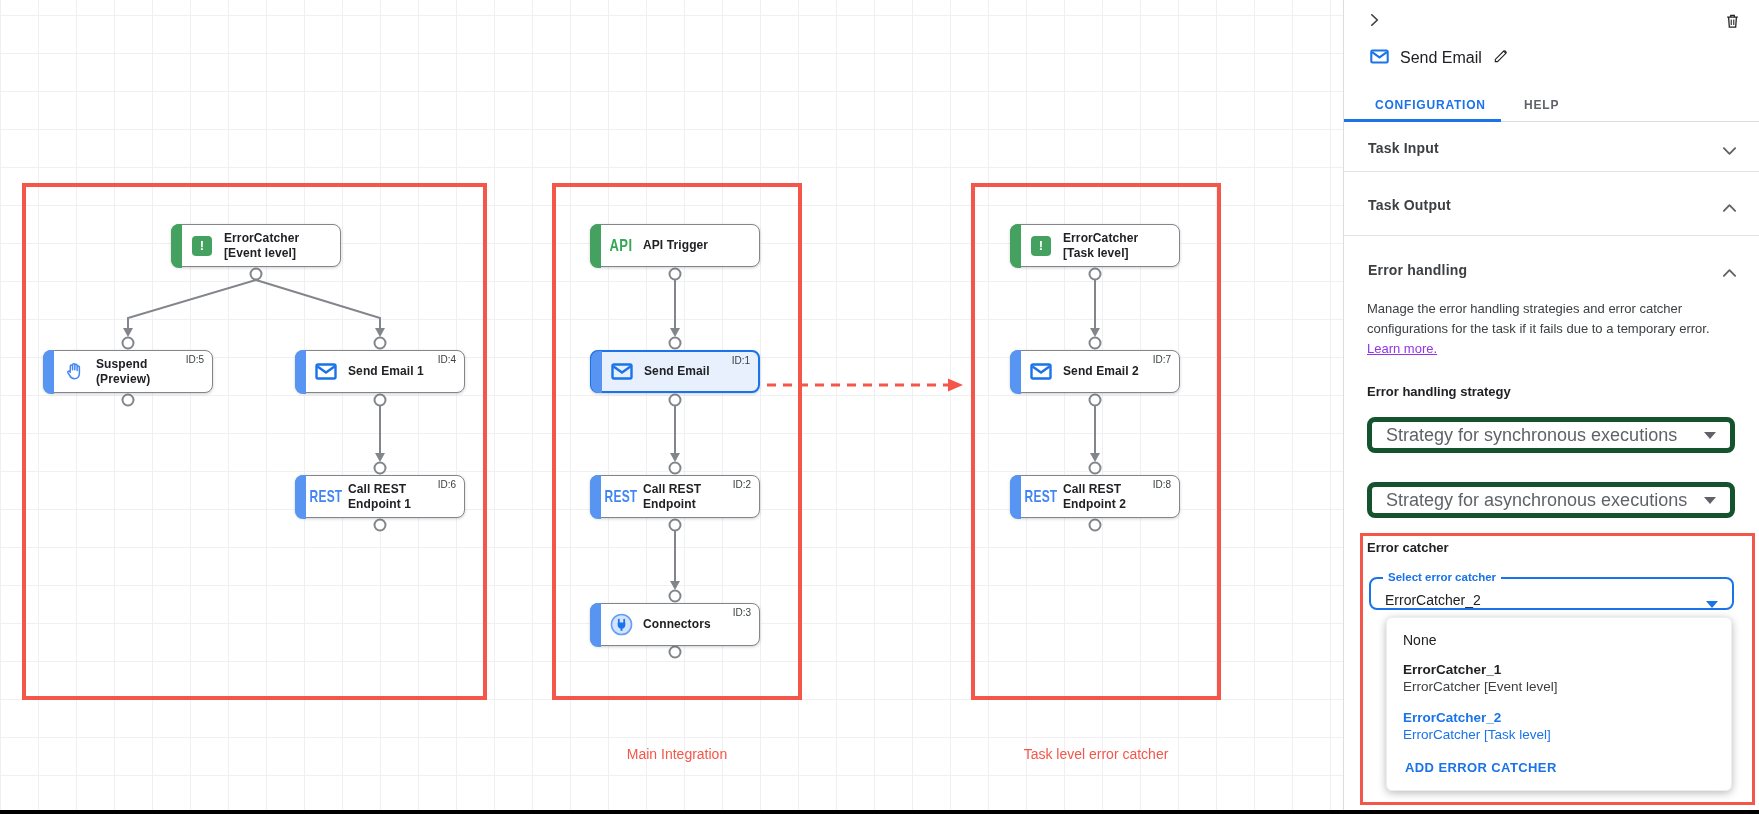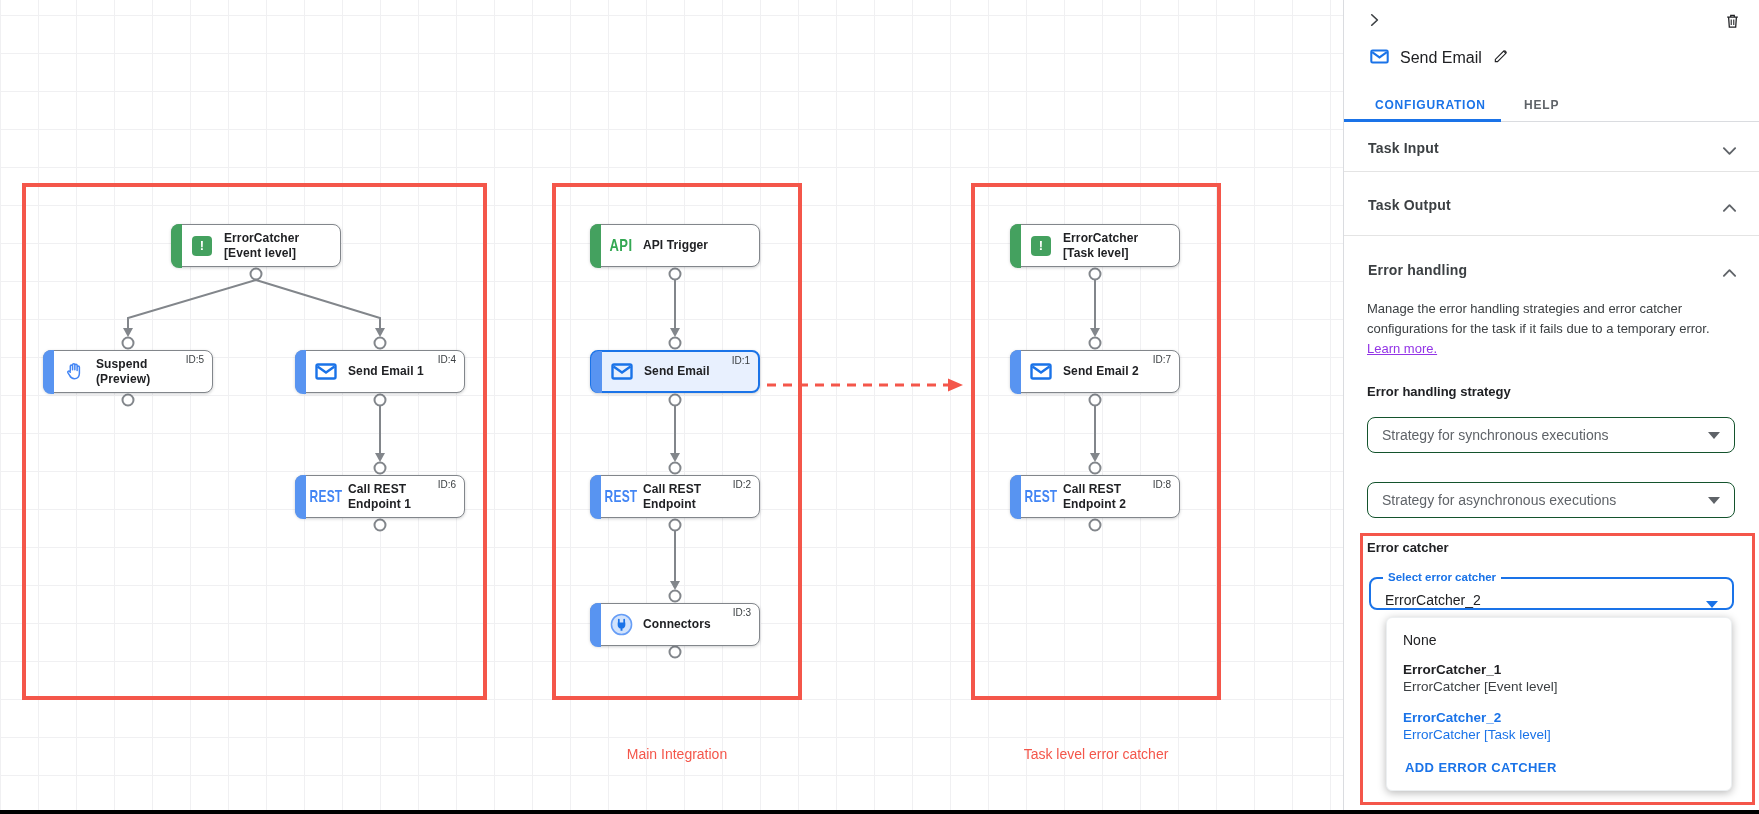--- a/index.html
+++ b/index.html
@@ -41,22 +41,22 @@
   .tab{position:absolute;bottom:9px;font-size:12px;font-weight:bold;letter-spacing:.8px;cursor:pointer;}
   .tab.cfg{left:31px;color:#1a73e8;}
   .tab.help{left:180px;color:#5f6368;}
   .tab-underline{position:absolute;left:0;bottom:-1px;width:157px;height:3px;background:#1a73e8;}
   .sec-row{position:absolute;left:0;width:100%;border-bottom:1px solid #e4e4e4;}
   .sec-title{position:absolute;left:24px;font-size:14px;font-weight:bold;color:#3c4043;letter-spacing:.2px;}
   .sec-chev{position:absolute;right:22px;}
   .para{position:absolute;left:23px;top:299px;width:368px;font-size:13px;line-height:20px;color:#3c4043;}
   .learnmore{color:#9334e6;text-decoration:underline;cursor:pointer;}
   .bold-label{position:absolute;left:23px;font-size:13px;font-weight:bold;color:#202124;}
-  .dd{position:absolute;left:23px;width:368px;height:36px;border:1px solid #14532d;border-radius:8px;
-    display:flex;align-items:center;padding:0 14px;font-size:14px;color:#5f6368;cursor:pointer;background:#fff;}
+  .dd{position:absolute;left:23px;width:368px;height:36px;border:5px solid #14532d;border-radius:8px;
+    display:flex;align-items:center;padding:0 14px;font-size:18px;color:#5f6368;cursor:pointer;background:#fff;}
   .caret{width:0;height:0;border-left:6px solid transparent;border-right:6px solid transparent;
     border-top:7px solid #5f6368;margin-left:auto;}
   .caret.blue{border-top-color:#1a73e8;}
   .red-annot{position:absolute;left:16px;top:533px;width:395px;height:272px;border:3px solid #f4564a;}
   .select-field{position:absolute;left:25px;top:577px;width:365px;height:33px;border:2px solid #1a73e8;border-radius:8px;
     background:#fff;display:flex;align-items:flex-end;padding:0 14px;font-size:14px;color:#202124;cursor:pointer;}
   .float-label{position:absolute;left:12px;top:-8px;background:#fff;padding:0 5px;font-size:11.5px;color:#1a73e8;font-weight:bold;}
   .menu{position:absolute;left:42px;top:617px;width:346px;height:174px;background:#fff;border-radius:6px;
     border:1px solid #eceff1;box-shadow:0 2px 8px rgba(0,0,0,.28);padding-top:8px;}
   .mi{padding:6px 16px;font-size:14px;color:#202124;cursor:pointer;}

